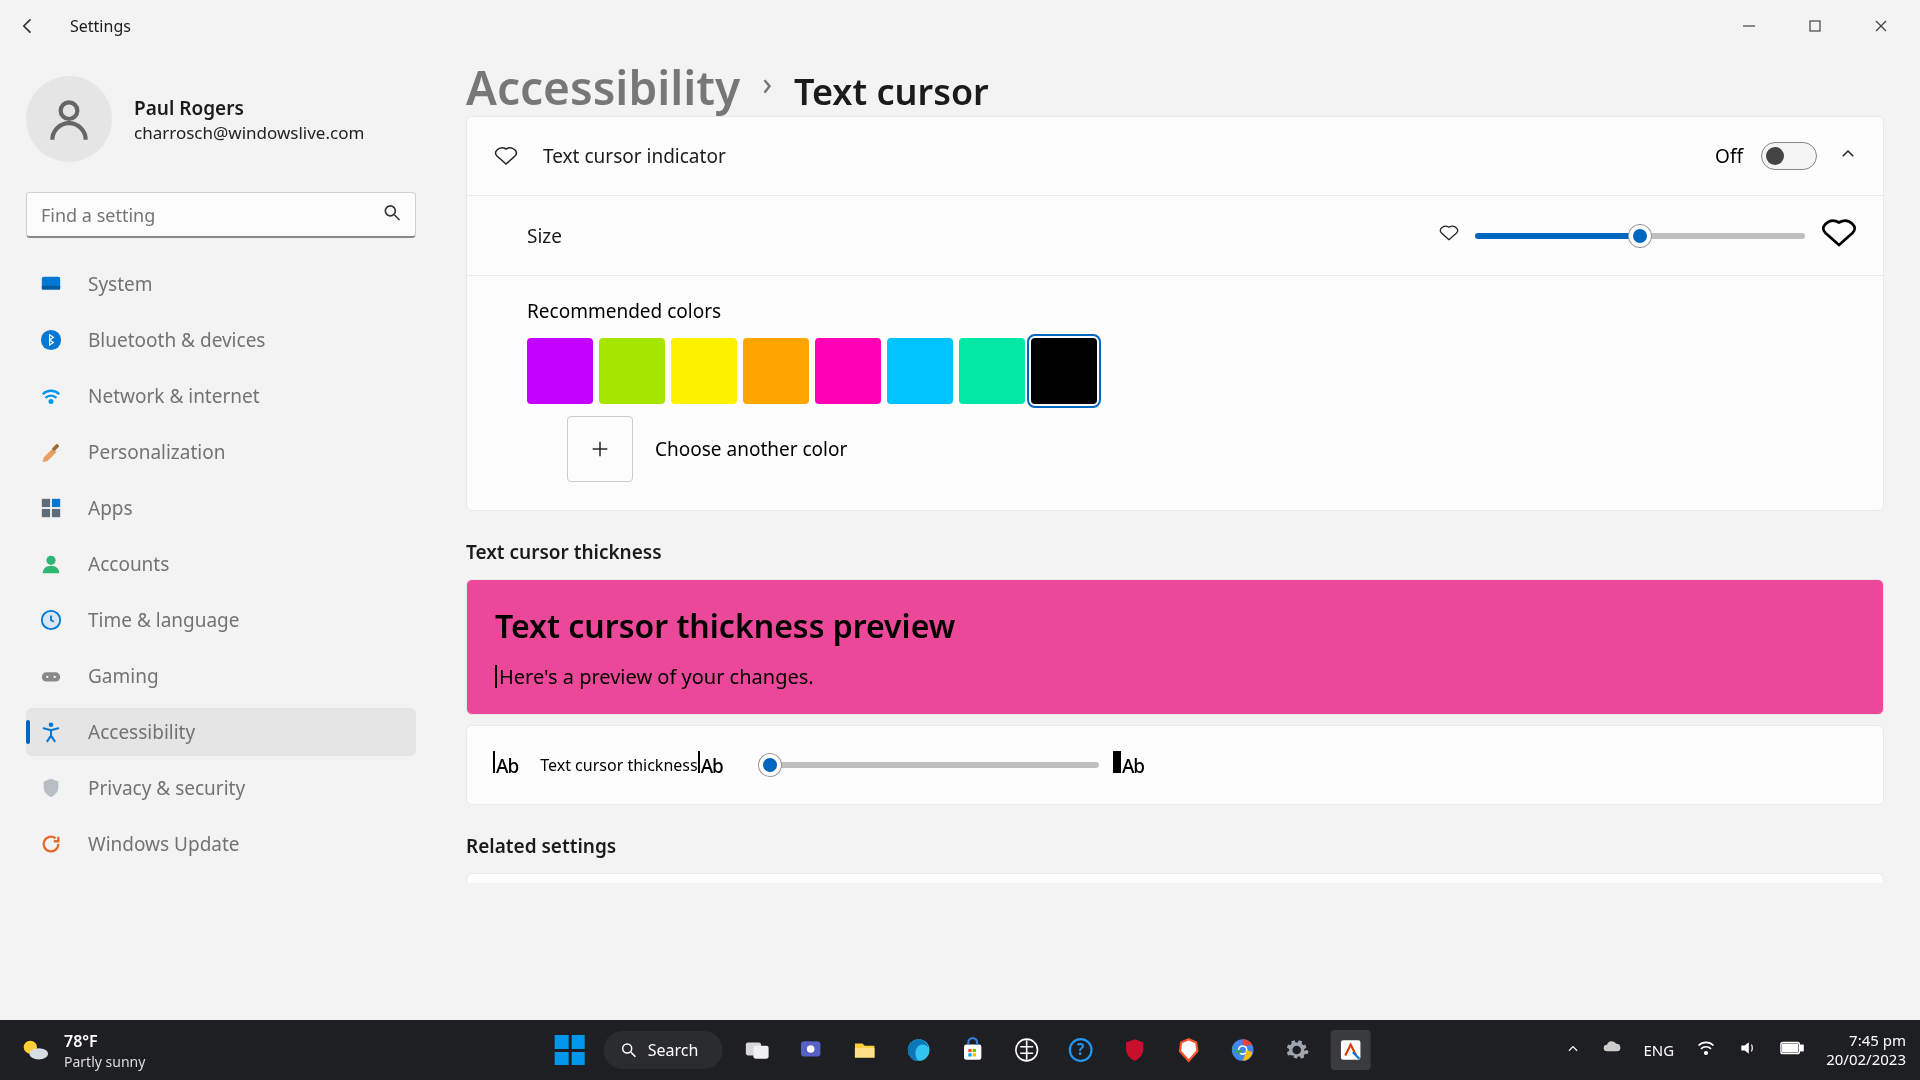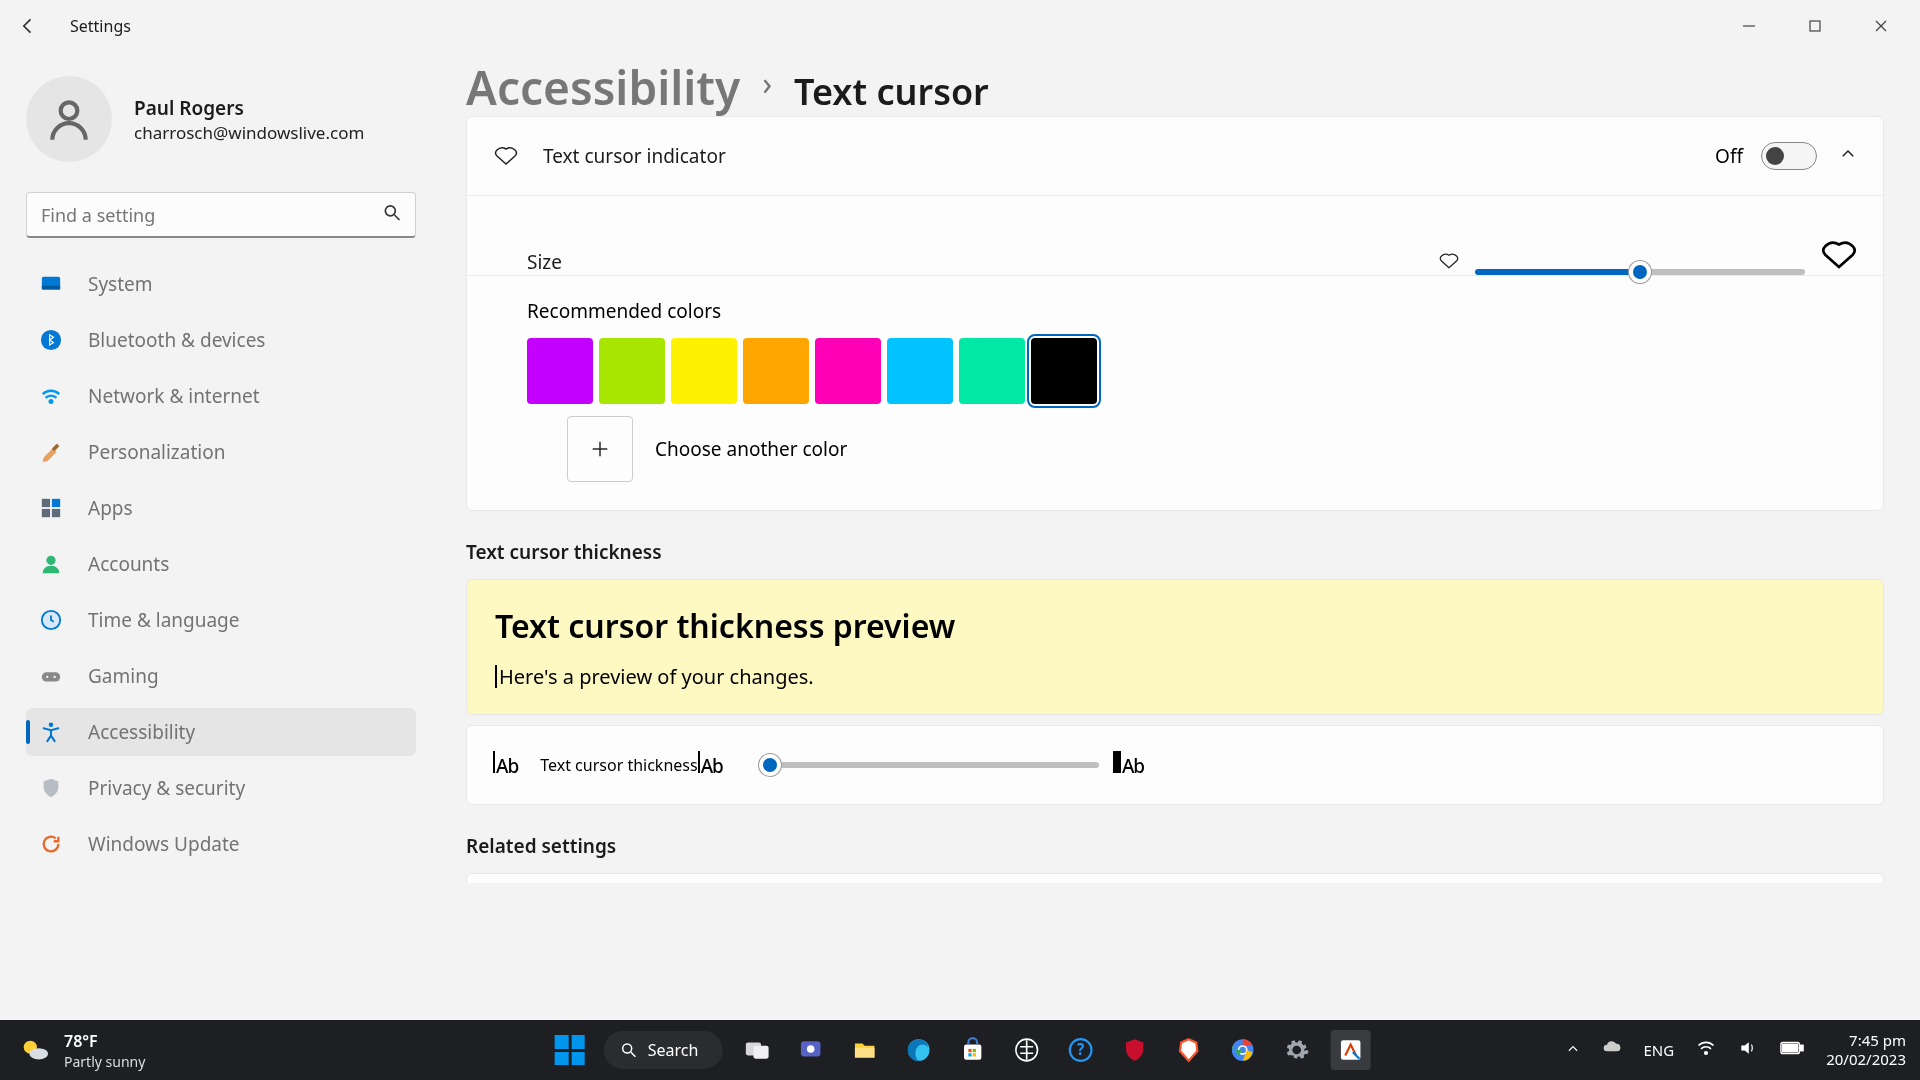--- a/index.html
+++ b/index.html
@@ -48,36 +48,36 @@
   .row + .row { border-top: 1px solid #eaeaea; }
   .row .row-icon { width: 26px; margin-right: 24px; display: flex; align-items: center; justify-content: center; }
   .row .row-label { font-size: 19px; color: #1b1b1b; }
   .row .spacer { flex: 1; }
   .toggle-wrap { display: flex; align-items: center; gap: 18px; }
   .toggle-state { font-size: 19px; }
   .toggle { width: 56px; height: 28px; border-radius: 14px; border: 1.5px solid #888; background: #f5f5f5; position: relative; cursor: pointer; }
   .toggle .knob { position: absolute; left: 4px; top: 4px; width: 18px; height: 18px; border-radius: 50%; background: #444; }
   .chev { margin-left: 22px; color: #333; }
 
-  .row.size { height: 80px; padding-left: 60px; align-items: flex-end; }
+  .row.size { height: 80px; padding-left: 60px; }
   .slider { -webkit-appearance: none; width: 330px; height: 6px; background: linear-gradient(to right, #0067c0 0%, #0067c0 50%, #bfbfbf 50%, #bfbfbf 100%); border-radius: 3px; outline: none; margin: 0 16px; }
   .slider::-webkit-slider-thumb { -webkit-appearance: none; width: 22px; height: 22px; border-radius: 50%; background: #0067c0; border: 4px solid #fff; box-shadow: 0 0 0 1px #999; cursor: pointer; }
   .slider::-moz-range-thumb { width: 22px; height: 22px; border-radius: 50%; background: #0067c0; border: 4px solid #fff; box-shadow: 0 0 0 1px #999; cursor: pointer; }
 
   .colors-block { padding: 22px 60px 28px; border-top: 1px solid #eaeaea; }
   .colors-label { font-size: 19px; margin-bottom: 14px; }
   .swatches { display: flex; gap: 6px; margin-bottom: 12px; }
   .swatch { width: 66px; height: 66px; border-radius: 4px; cursor: pointer; }
   .swatch.selected { outline: 2px solid #0067c0; outline-offset: 2px; }
   .choose-row { display: flex; align-items: center; gap: 22px; margin-top: 8px; padding-left: 40px; }
   .plus-btn { width: 66px; height: 66px; border: 1px solid #ccc; border-radius: 4px; display: flex; align-items: center; justify-content: center; font-size: 28px; color: #222; background: #fdfdfd; cursor: pointer; }
 
   .section-hdr { font-size: 19px; font-weight: 600; margin: 28px 0 14px; color: #1b1b1b; }
 
-  .preview-card { background: #fef9c3; border: 1px solid #e8e8e8; border-radius: 6px; padding: 24px 28px; margin-bottom: 10px; }
+  .preview-card { background: #ec4899; border: 1px solid #e8e8e8; border-radius: 6px; padding: 24px 28px; margin-bottom: 10px; }
   .preview-title { font-size: 32px; font-weight: 600; margin-bottom: 16px; }
   .preview-text { font-size: 20px; position: relative; padding-left: 4px; }
   .preview-text::before { content: ""; position: absolute; left: 0; top: 2px; bottom: 2px; width: 2px; background: #000; }
 
   .thickness-row { display: flex; align-items: center; height: 80px; background: #fdfdfd; border: 1px solid #e8e8e8; border-radius: 6px; padding: 0 26px; }
   .thick-icon { display: flex; align-items: baseline; font-size: 19px; font-weight: 500; margin-right: 22px; letter-spacing: -1px; }
   .thick-icon .bar { display: inline-block; width: 2px; height: 22px; background: #000; margin-right: 1px; vertical-align: -4px; }
   .thick-icon.big .bar { width: 8px; }
   .thick-slider { -webkit-appearance: none; width: 340px; height: 6px; background: linear-gradient(to right, #0067c0 0%, #0067c0 2%, #bfbfbf 2%, #bfbfbf 100%); border-radius: 3px; outline: none; margin: 0 14px; }
   .thick-slider::-webkit-slider-thumb { -webkit-appearance: none; width: 22px; height: 22px; border-radius: 50%; background: #0067c0; border: 4px solid #fff; box-shadow: 0 0 0 1px #999; cursor: pointer; }

